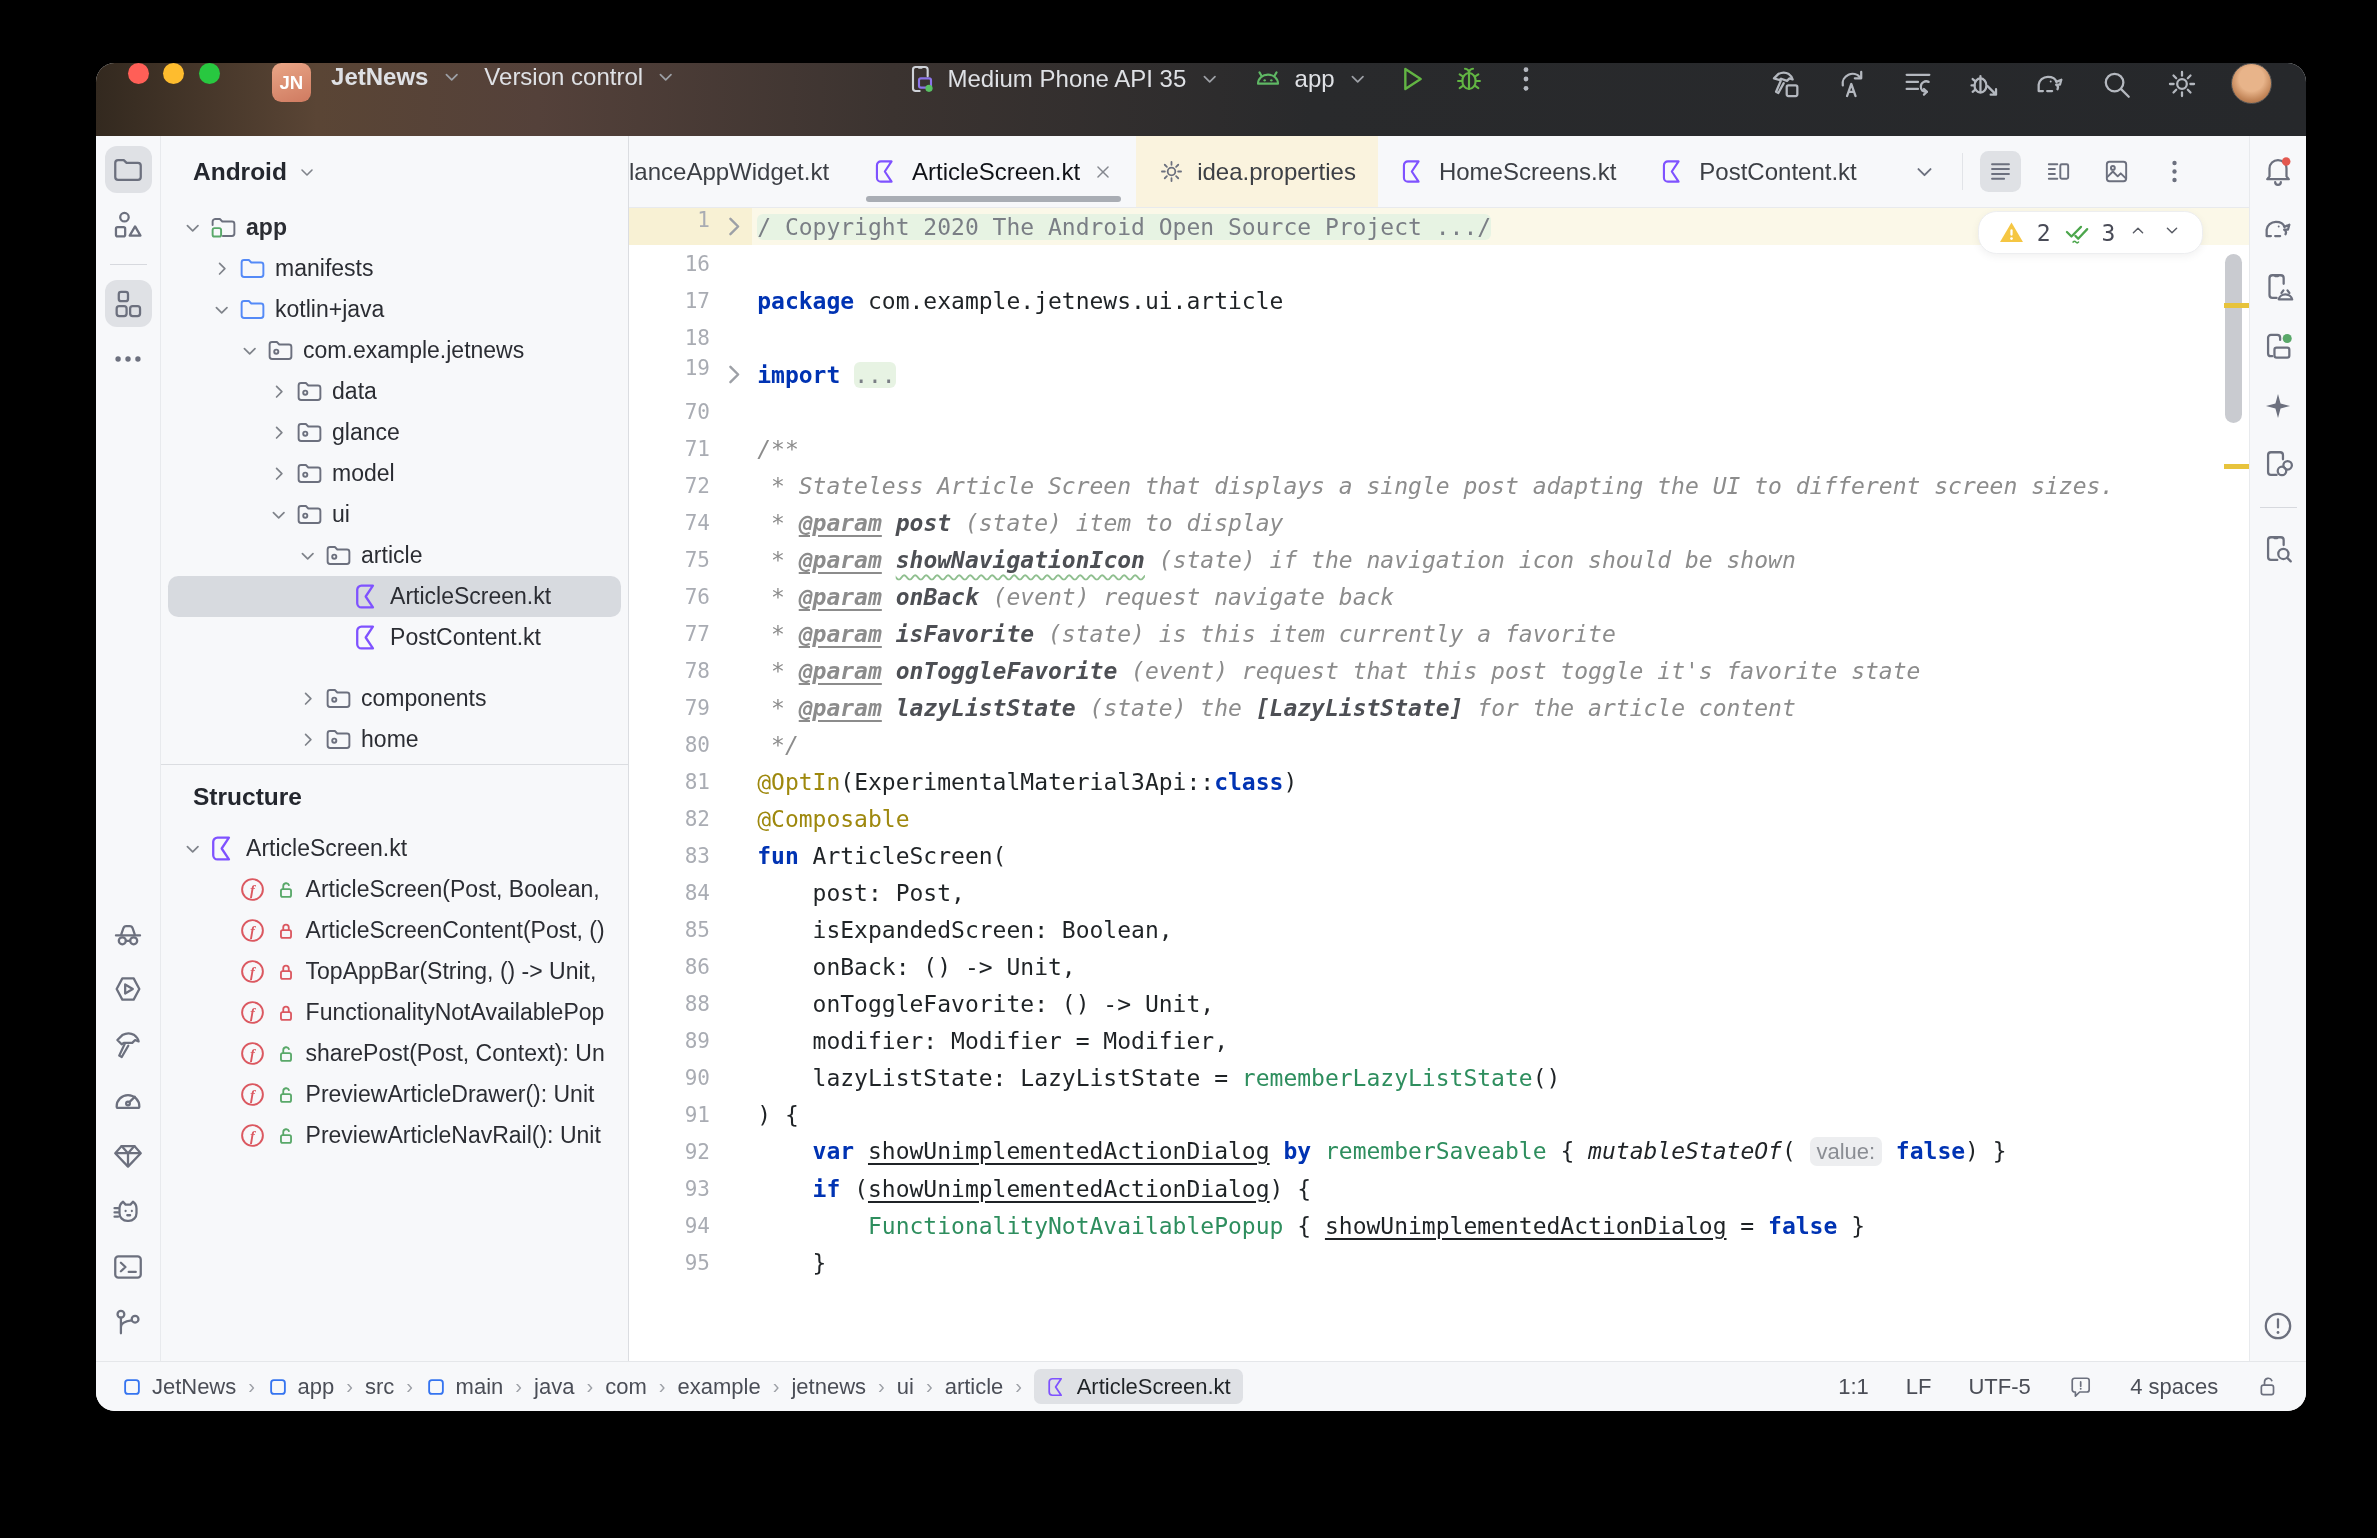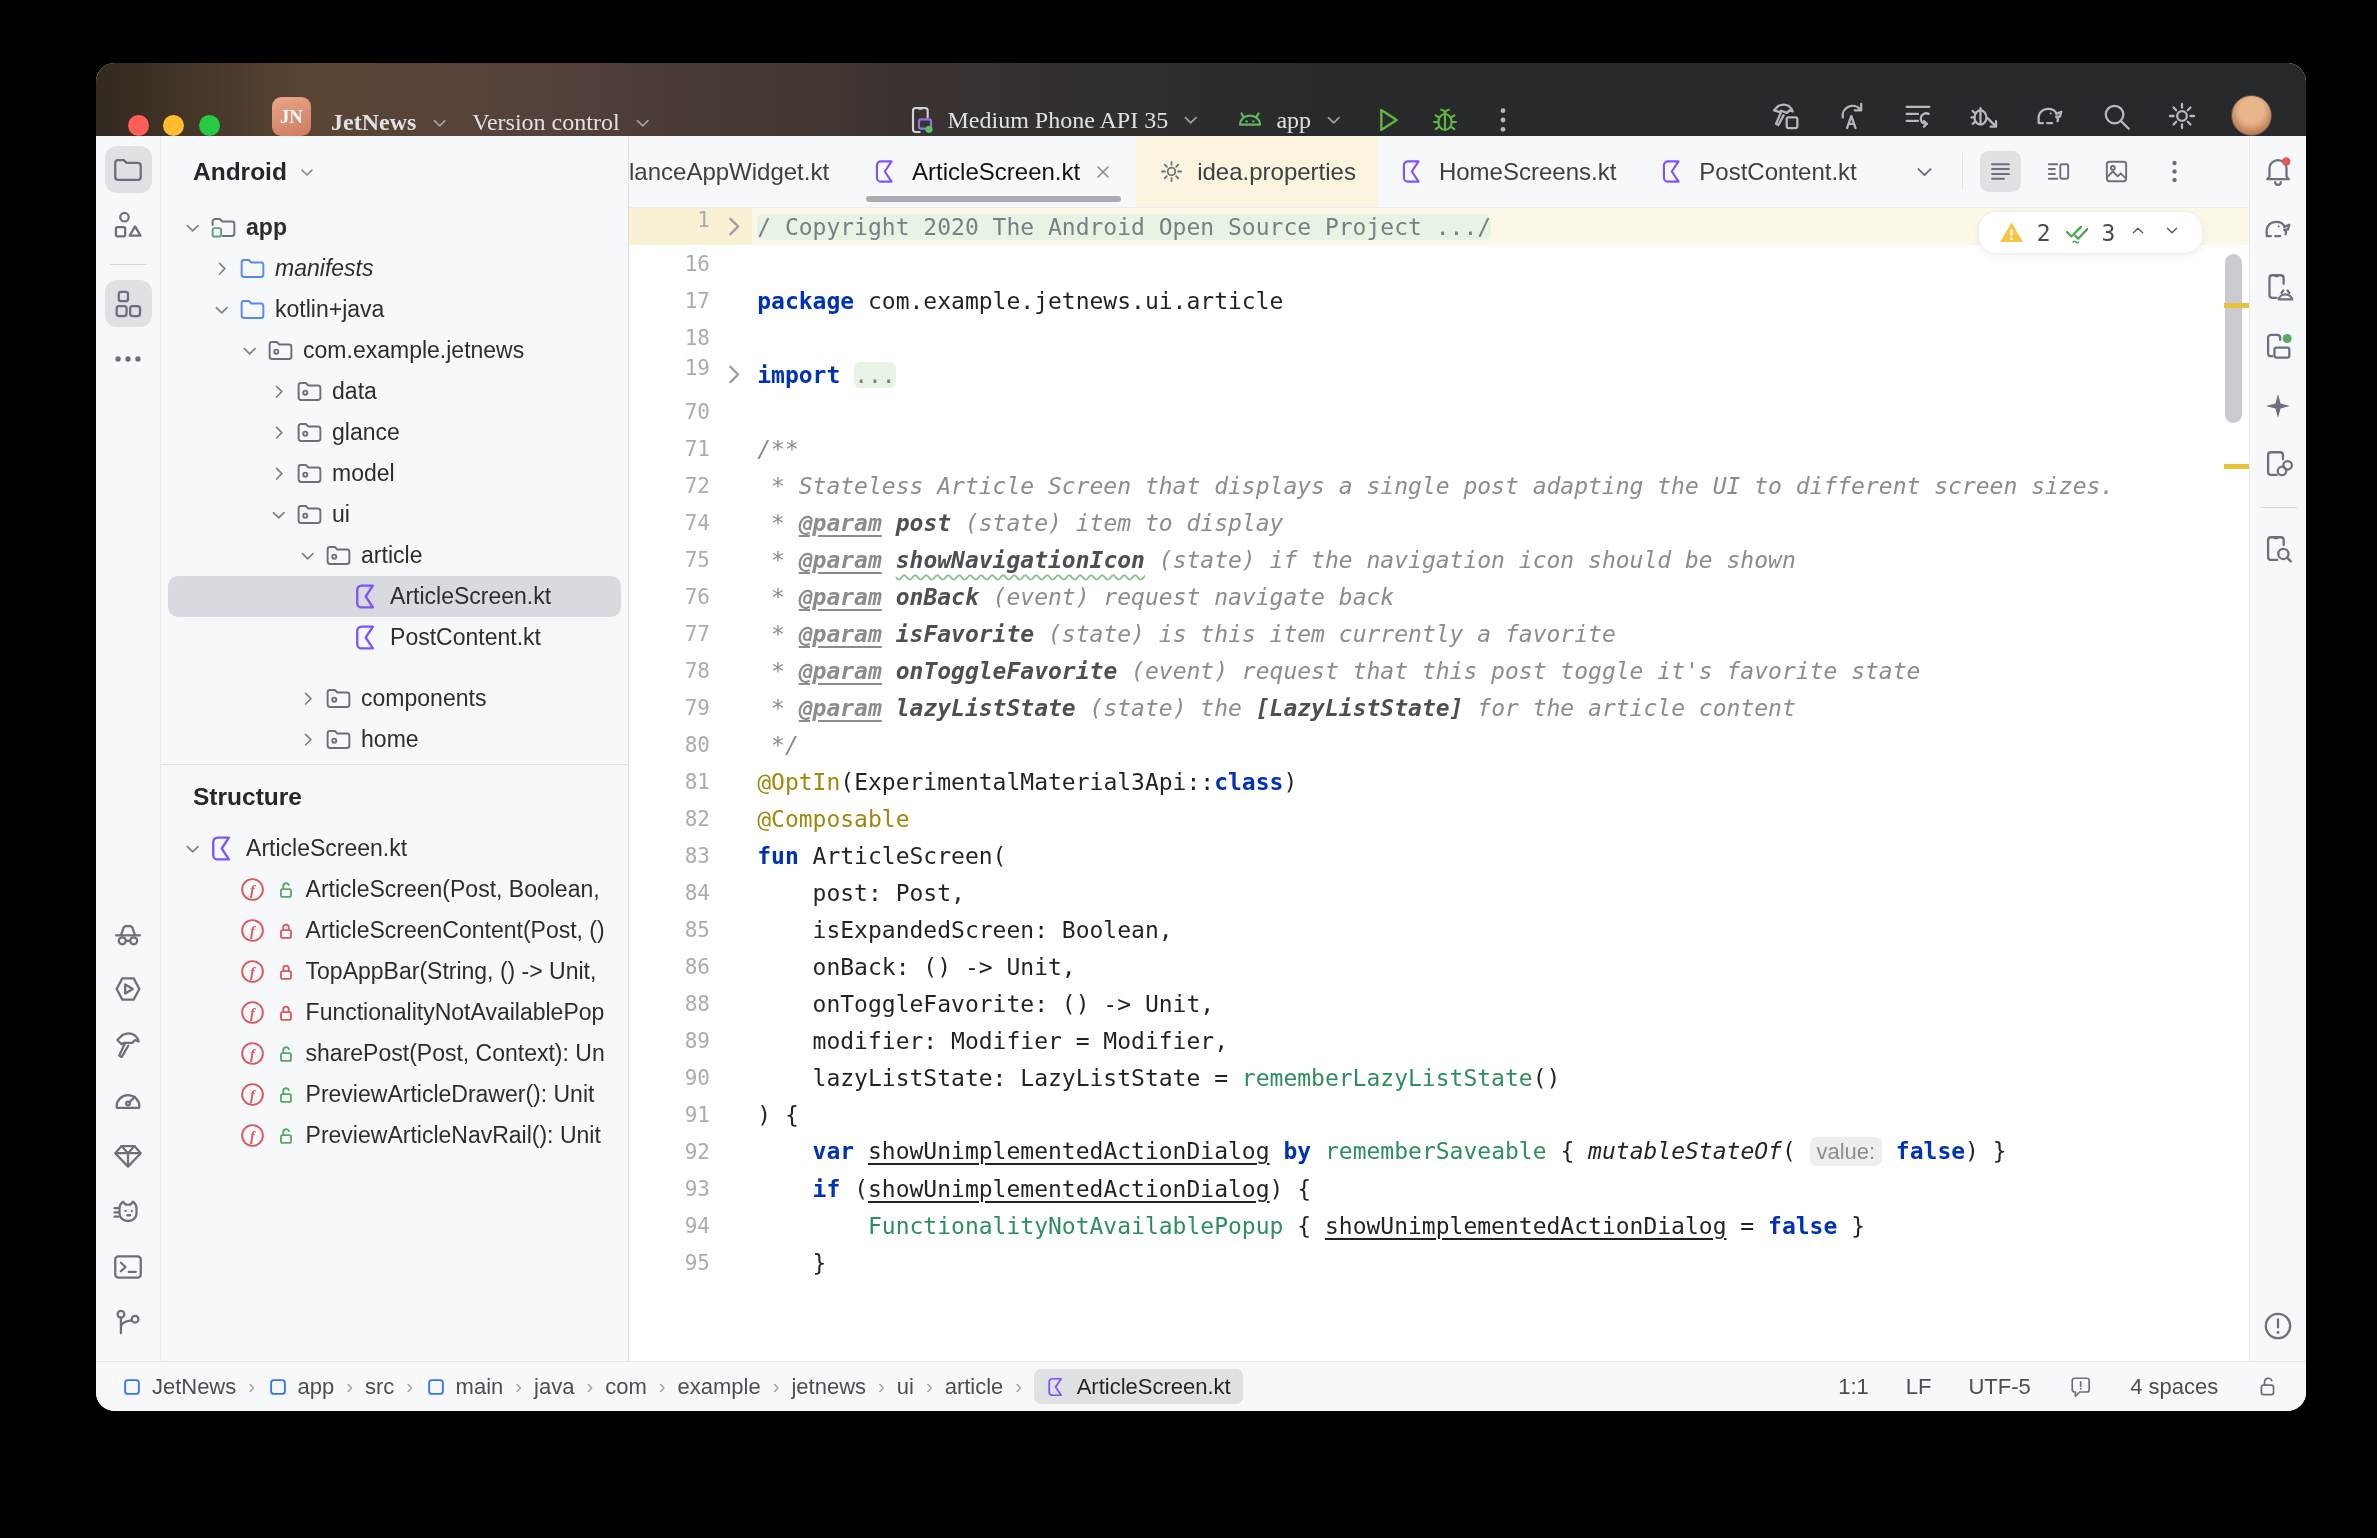--- a/index.html
+++ b/index.html
@@ -1,21 +1,21 @@
 <!DOCTYPE html>
 <html style="font-size:13.5px"><head>
 <meta charset="utf-8">
 <style>
   html,body{margin:0;padding:0;background:#000;width:2377px;height:1538px;font-family:"Liberation Sans",sans-serif;-webkit-font-smoothing:antialiased;}
   .stage{position:relative;width:2377px;height:1538px;background:#000;overflow:hidden;}
   .win{position:absolute;left:96px;top:63px;width:2210px;height:1348px;border-radius:18.6px;background:#F7F8FA;overflow:hidden;display:flex;flex-direction:column;box-shadow:0 34px 118px rgba(0,0,0,.8);}
   svg{fill:none;stroke:currentColor;stroke-width:1.6;stroke-linecap:round;stroke-linejoin:round;display:block;}
   
-  .titlebar{height:73px;flex:0 0 73px;display:flex;align-items:flex-end;color:#DFE1E5;font-size:24px;
-    background:linear-gradient(90deg,#33291f 0%,#5a4535 10%,#54413a 20%,#3b3330 36%,#292a2c 55%,#26282B 100%);font-family:Liberation Serif, serif;}
+  .titlebar{height:73px;flex:0 0 73px;display:flex;align-items:flex-start;color:#DFE1E5;font-size:24px;
+    background:linear-gradient(90deg,#33291f 0%,#5a4535 10%,#54413a 20%,#3b3330 36%,#292a2c 55%,#26282B 100%);}
   .traffic{display:flex;gap:14.4px;margin-left:32px;}
   .tl{width:21px;height:21px;border-radius:50%;}
   .appicon{width:39px;height:39px;border-radius:9.3px;margin-left:52px;background:linear-gradient(160deg,#e9a687,#cf7a60);color:#fff;font-weight:bold;font-size:18.6px;display:flex;align-items:center;justify-content:center;}
   .tb-item{display:flex;align-items:center;gap:10.2px;margin-left:20.3px;cursor:default;}
   .tb-item .ic{width:25.4px;height:25.4px;color:#9DA0A6;}
   .tb-center{margin-left:auto;margin-right:auto;display:flex;align-items:center;gap:25.4px;}
   .tb-right{display:flex;align-items:center;gap:32px;margin-right:34px;color:#B4B8BF;}
   .tb-right .ic{width:34px;height:34px;}
   .avatar{width:39px;height:39px;border-radius:50%;background:radial-gradient(circle at 50% 38%,#e8b48a 0 40%,#c08356 70%,#8a5f43 100%);border:0.8px solid #555;}
   .devic{width:32px;height:32px;}
@@ -358,21 +358,21 @@
                 </svg>
               </span>
               <span class="ficon ">
                 <svg viewBox="0 0 24 24">
                   <path d="M5.5 5h3.5l2 2h8c1.1 0 2 .9 2 2v8c0 1.1-.9 2-2 2h-7.5M5.5 5c-1.4 0-2.5 1-2.5 2v3"></path>
                   <rect x="3" y="12.5" width="7" height="7" rx="1.6" style="stroke:#59A869"></rect>
                 </svg>
               </span>
               <span>app</span>
             </div>
-            <div class="trow" style="padding-left: 41px; font-style: italic;">
+            <div class="trow" style="padding-left: 41px;">
               <span class="chev">
                 <svg viewBox="0 0 24 24">
                   <path d="M10 7l5 5-5 5"></path>
                 </svg>
               </span>
               <span class="ficon blue">
                 <svg viewBox="0 0 24 24" style="color:#548AF7">
                   <path d="M3 7c0-1.1.9-2 2-2h4l2 2h8c1.1 0 2 .9 2 2v8c0 1.1-.9 2-2 2H5c-1.1 0-2-.9-2-2z"></path>
                 </svg>
               </span>

